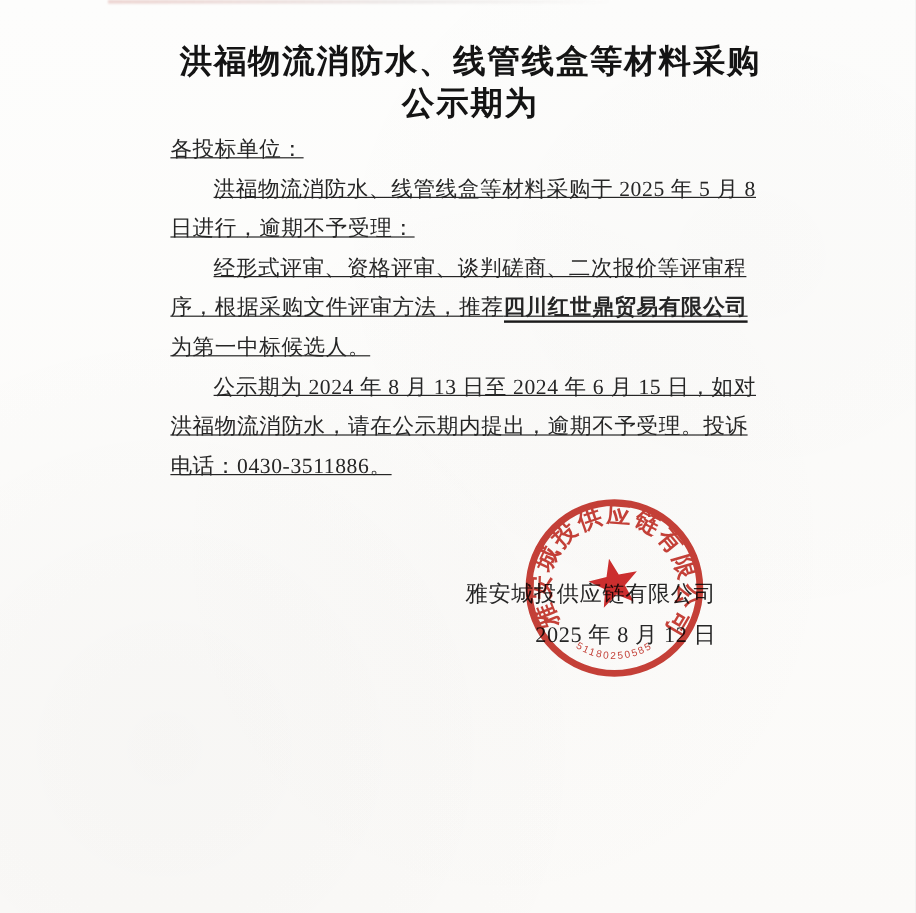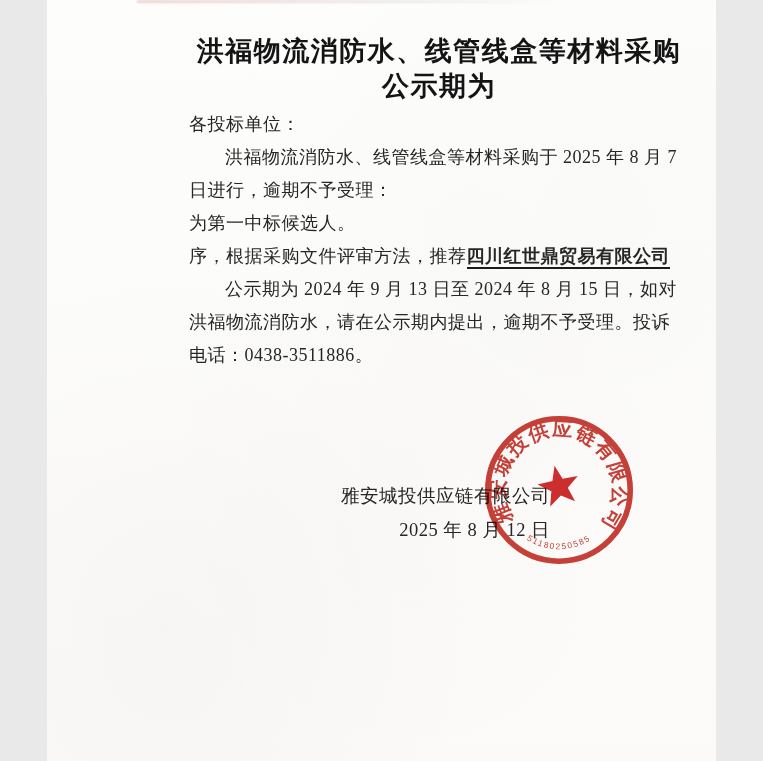--- a/index.html
+++ b/index.html
@@ -2,21 +2,21 @@
 <html><head>
 <meta charset="utf-8">
 <style>
   html, body {
     margin: 0;
     padding: 0;
     background: #e9e9e9;
   }
   .page {
     position: relative;
-    width: 669px;
+    width: 763px;
     height: 761px;
     margin: 0 auto;
     overflow: hidden;
     background:
       radial-gradient(ellipse at 18% 82%, rgba(0,0,0,0.018), transparent 42%),
       radial-gradient(ellipse at 82% 28%, rgba(0,0,0,0.012), transparent 45%),
       radial-gradient(ellipse at 55% 60%, rgba(120,100,90,0.015), transparent 50%),
       linear-gradient(#fdfdfc, #fbfaf8);
     font-family: "Liberation Serif", "DejaVu Serif", serif;
     color: #262626;
@@ -42,20 +42,21 @@
     color: #141414;
     white-space: nowrap;
   }
   .body-block { margin-top: 4px; }
   .body-line {
     font-size: 18px;
     line-height: 33px;
     letter-spacing: 0.5px;
     white-space: nowrap;
     color: #262626;
+    text-decoration: underline;
   }
   .indent { padding-left: 36px; }
   .em-company {
     font-weight: bold;
     border-bottom: 2px solid #1a1a1a;
     padding-bottom: 1px;
   }
   .signature {
     position: absolute;
     top: 479px;
@@ -99,29 +100,30 @@
   <div class="scan-edge"></div>
 
   <div class="doc">
 
     <div class="title-line">洪福物流消防水、线管线盒等材料采购</div>
     <div class="title-line">公示期为</div>
 
     <div class="body-block">
       <div class="body-line">各投标单位：</div>
 
-      <div class="body-line indent">洪福物流消防水、线管线盒等材料采购于 2025 年 8 月 7</div>
+      <div class="body-line indent">洪福物流消防水、线管线盒等材料采购于 2025 年 5 月 8</div>
       <div class="body-line">日进行，逾期不予受理：</div>
 
+      <div class="body-line indent">经形式评审、资格评审、谈判磋商、二次报价等评审程</div>
+      <div class="body-line"><span>序，根据采购文件评审方法，推荐</span><span class="em-company">四川红世鼎贸易有限公司</span></div>
       <div class="body-line">为第一中标候选人。</div>
-      <div class="body-line"><span>序，根据采购文件评审方法，推荐</span><span class="em-company">四川红世鼎贸易有限公司</span></div>
 
-      <div class="body-line indent">公示期为 2024 年 9 月 13 日至 2024 年 8 月 15 日，如对</div>
+      <div class="body-line indent">公示期为 2024 年 8 月 13 日至 2024 年 6 月 15 日，如对</div>
       <div class="body-line">洪福物流消防水，请在公示期内提出，逾期不予受理。投诉</div>
-      <div class="body-line">电话：0438-3511886。</div>
+      <div class="body-line">电话：0430-3511886。</div>
     </div>
   </div>
 
   <div class="signature">
     <div class="sig-line">雅安城投供应链有限公司</div>
     <div class="sig-line">2025 年 8 月 12 日</div>
   </div>
 
   <div class="seal-wrap">
     <svg viewBox="0 0 200 200">

